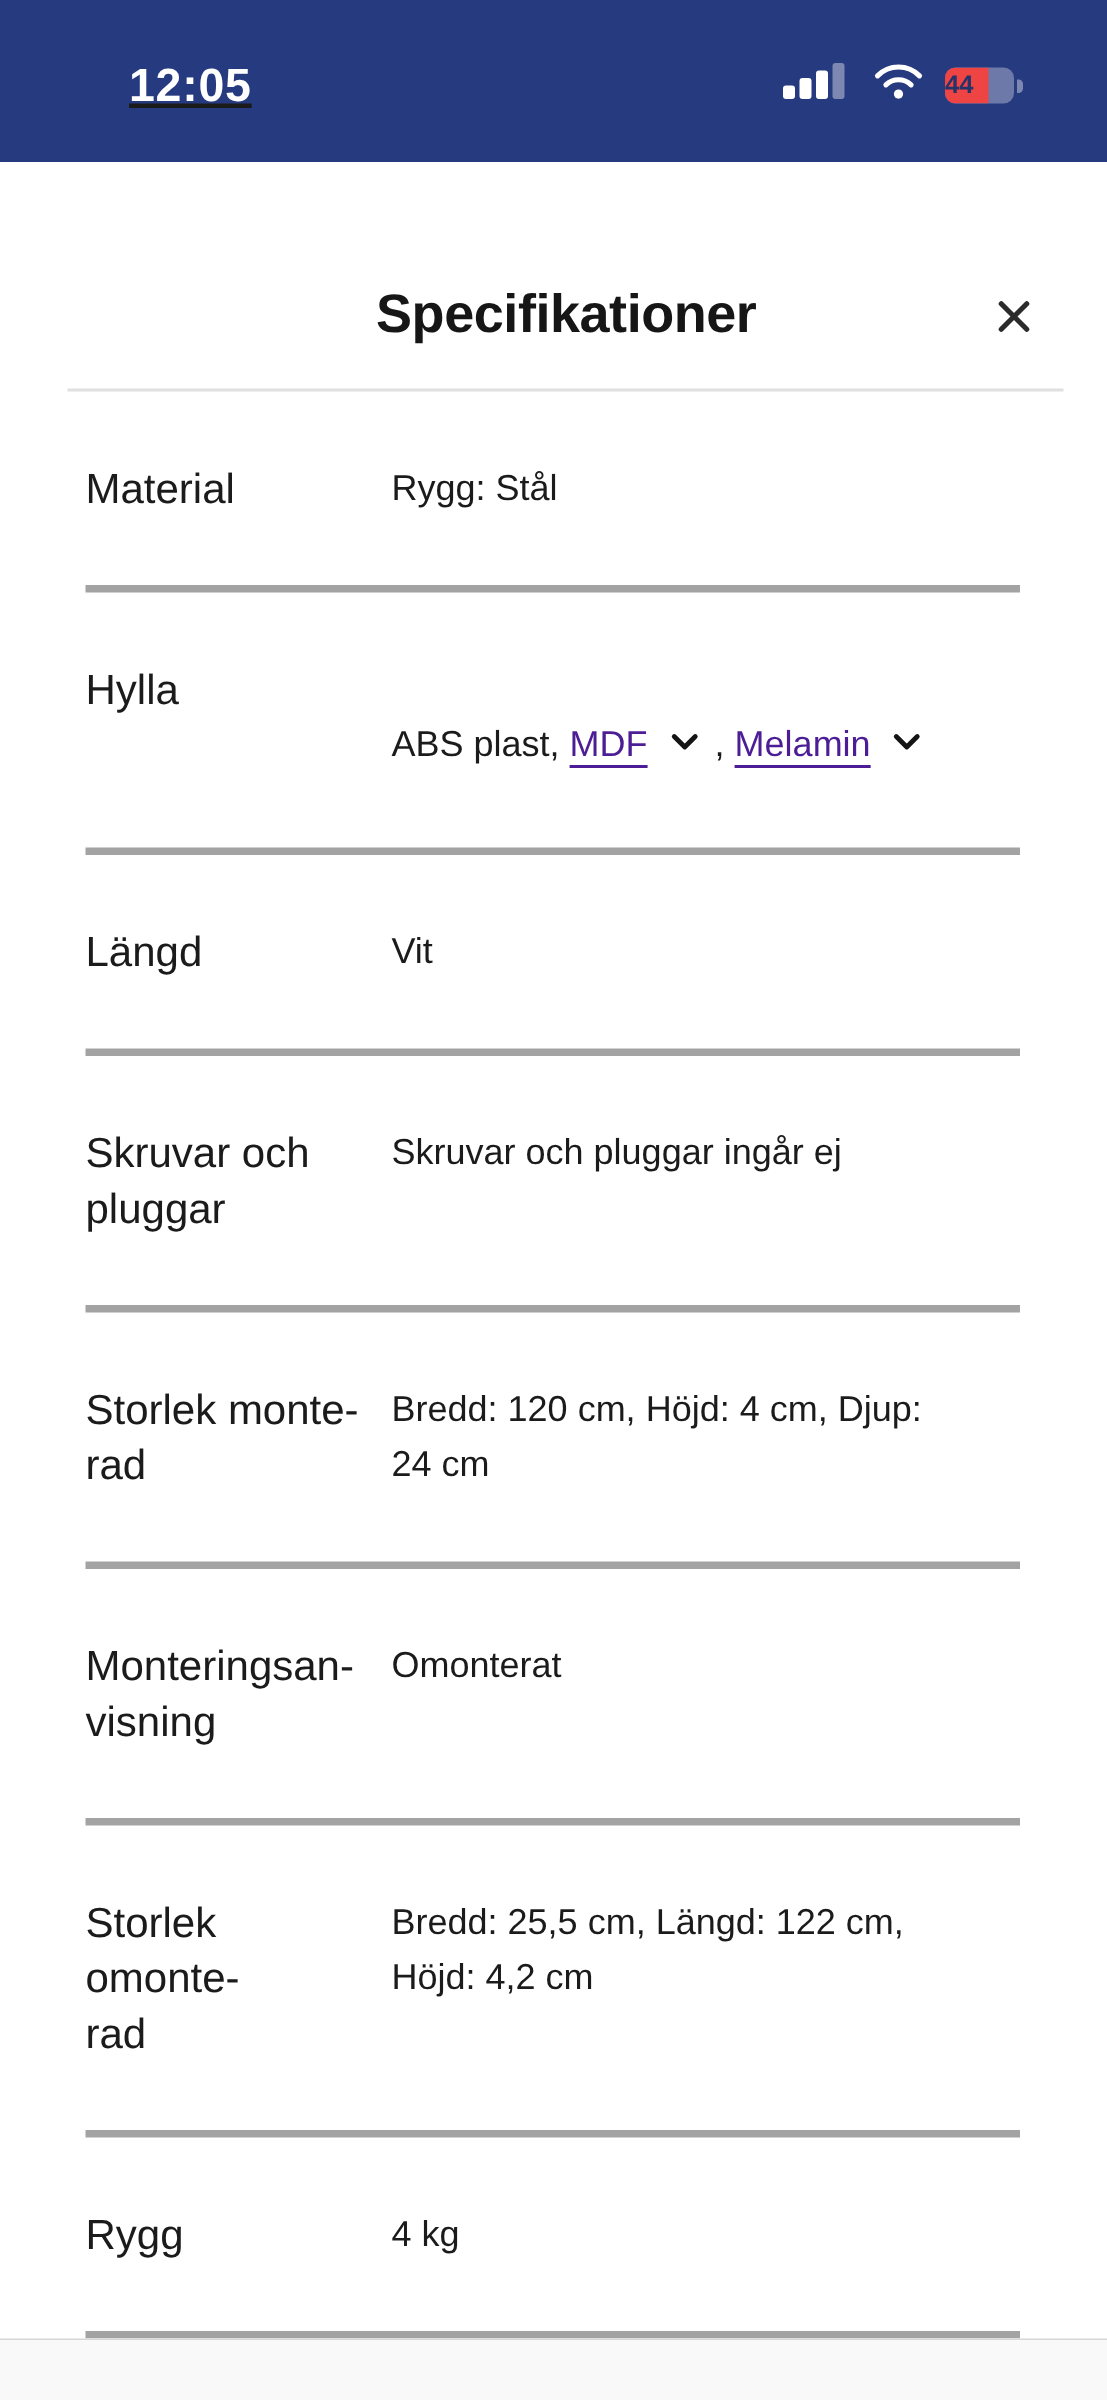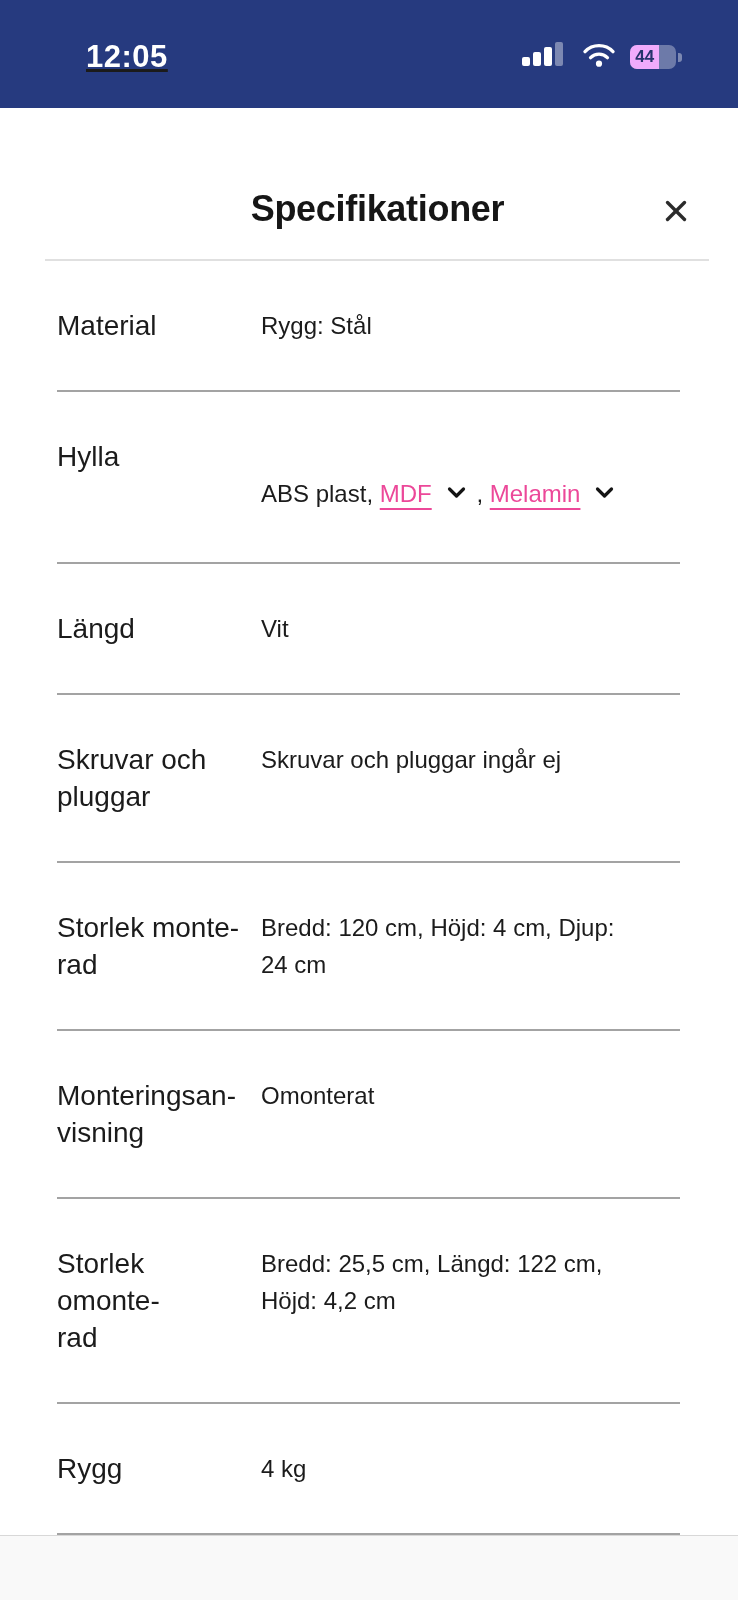--- a/index.html
+++ b/index.html
@@ -8,43 +8,43 @@
   .phone { width:738px; height:1600px; display:flex; flex-direction:column; background:#fff; }
 
   
   .status-bar { height:108px; background:#263a7f; display:flex; align-items:center;
     justify-content:space-between; padding:6px 56px 0 86px; flex:none;text-decoration:underline; }
   .status-time { color:#ffffff; font-size:31px; font-weight:700; letter-spacing:0.5px; }
   .status-icons { display:flex; align-items:center; gap:14px; }
   .battery { position:relative; width:46px; height:24px; border-radius:7px;
     background:rgba(255,255,255,0.33); overflow:hidden; }
   .battery-fill { position:absolute; left:0; top:0; bottom:0; width:64%;
-    background:#f0abfc; display:flex; align-items:center; justify-content:center; }
+    background:#ef4444; display:flex; align-items:center; justify-content:flex-start; }
   .battery-fill span { font-size:17px; font-weight:700; color:#25336b; }
   .battery-nub { width:4px; height:9px; margin-left:2px; border-radius:0 3px 3px 0;
     background:rgba(255,255,255,0.4); }
 
   
   .sheet { flex:1; background:#fff; }
   .sheet-header { position:relative; padding-top:78px;padding-left:17px; }
   .sheet-title { text-align:center; font-size:36px; line-height:46px; font-weight:700;
     color:#161616; letter-spacing:-0.3px; }
   .close-btn { position:absolute; top:82px; right:40px; width:44px; height:44px;
     background:none; border:none; cursor:pointer; display:flex; align-items:center;
     justify-content:center; }
   .header-divider { margin:27px 29px 0 28px; border:none; border-top:2px solid #e0e0e0; }
 
   .spec-rows { }
   .spec-row { display:flex; margin:0 58px 0 57px; padding:46px 0;
-    border-bottom:2px solid #a3a3a3; }
+    border-bottom:5px solid #a3a3a3; }
   .spec-label { flex:0 0 204px; font-size:28px; line-height:37px; color:#1b1b1b;
     white-space:pre-line; padding-right:10px; }
   .spec-value { flex:1; font-size:24px; line-height:37px; color:#1b1b1b;
     white-space:pre-line; }
-  .spec-link { color:#ec4899; text-decoration:underline; text-underline-offset:6px;
+  .spec-link { color:#4c1d95; text-decoration:underline; text-underline-offset:6px;
     text-decoration-thickness:2px; cursor:pointer; }
   .chev { vertical-align:-4px; margin-left:11px; cursor:pointer; }
 
   
   .browser-bar { flex:none; height:100px; background:#f9f9f9; border-top:1px solid #d8d8d8;
     position:relative; }
   .url-pill { display:flex; align-items:center; justify-content:flex-start; gap:26px;
     padding-top:20px; cursor:pointer;margin-top:48px; }
   .url-text { font-size:24px; color:#1a1a1a; }
 </style>

